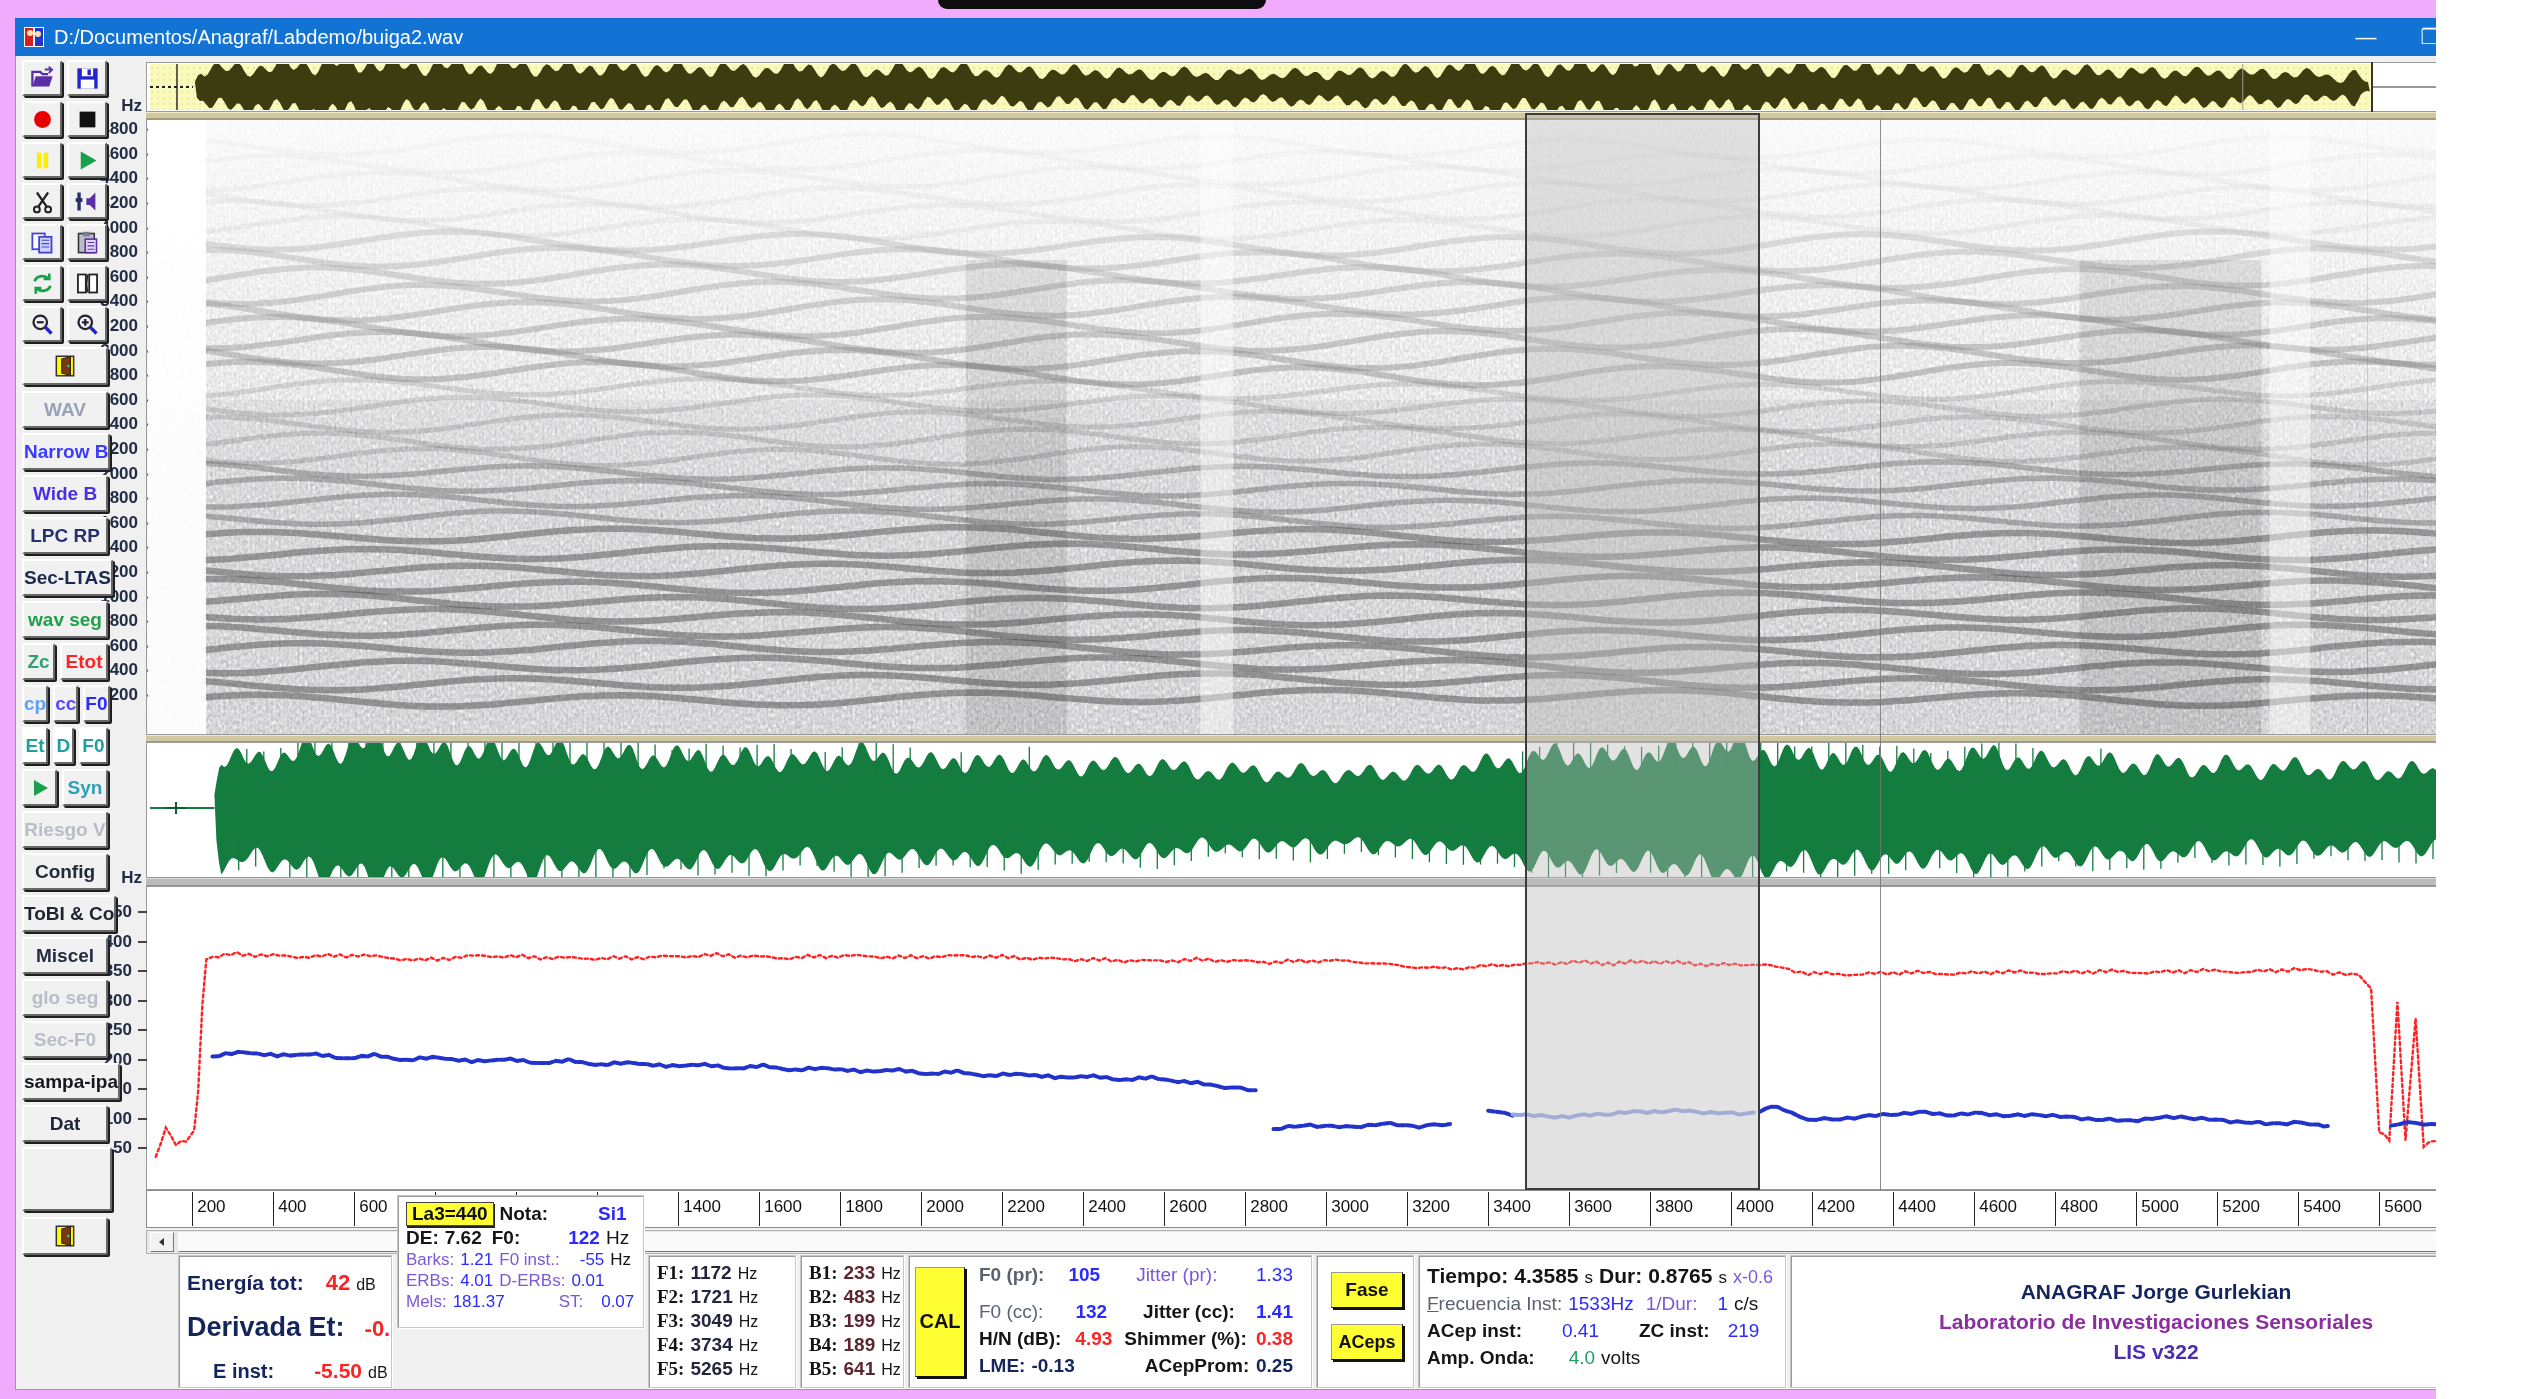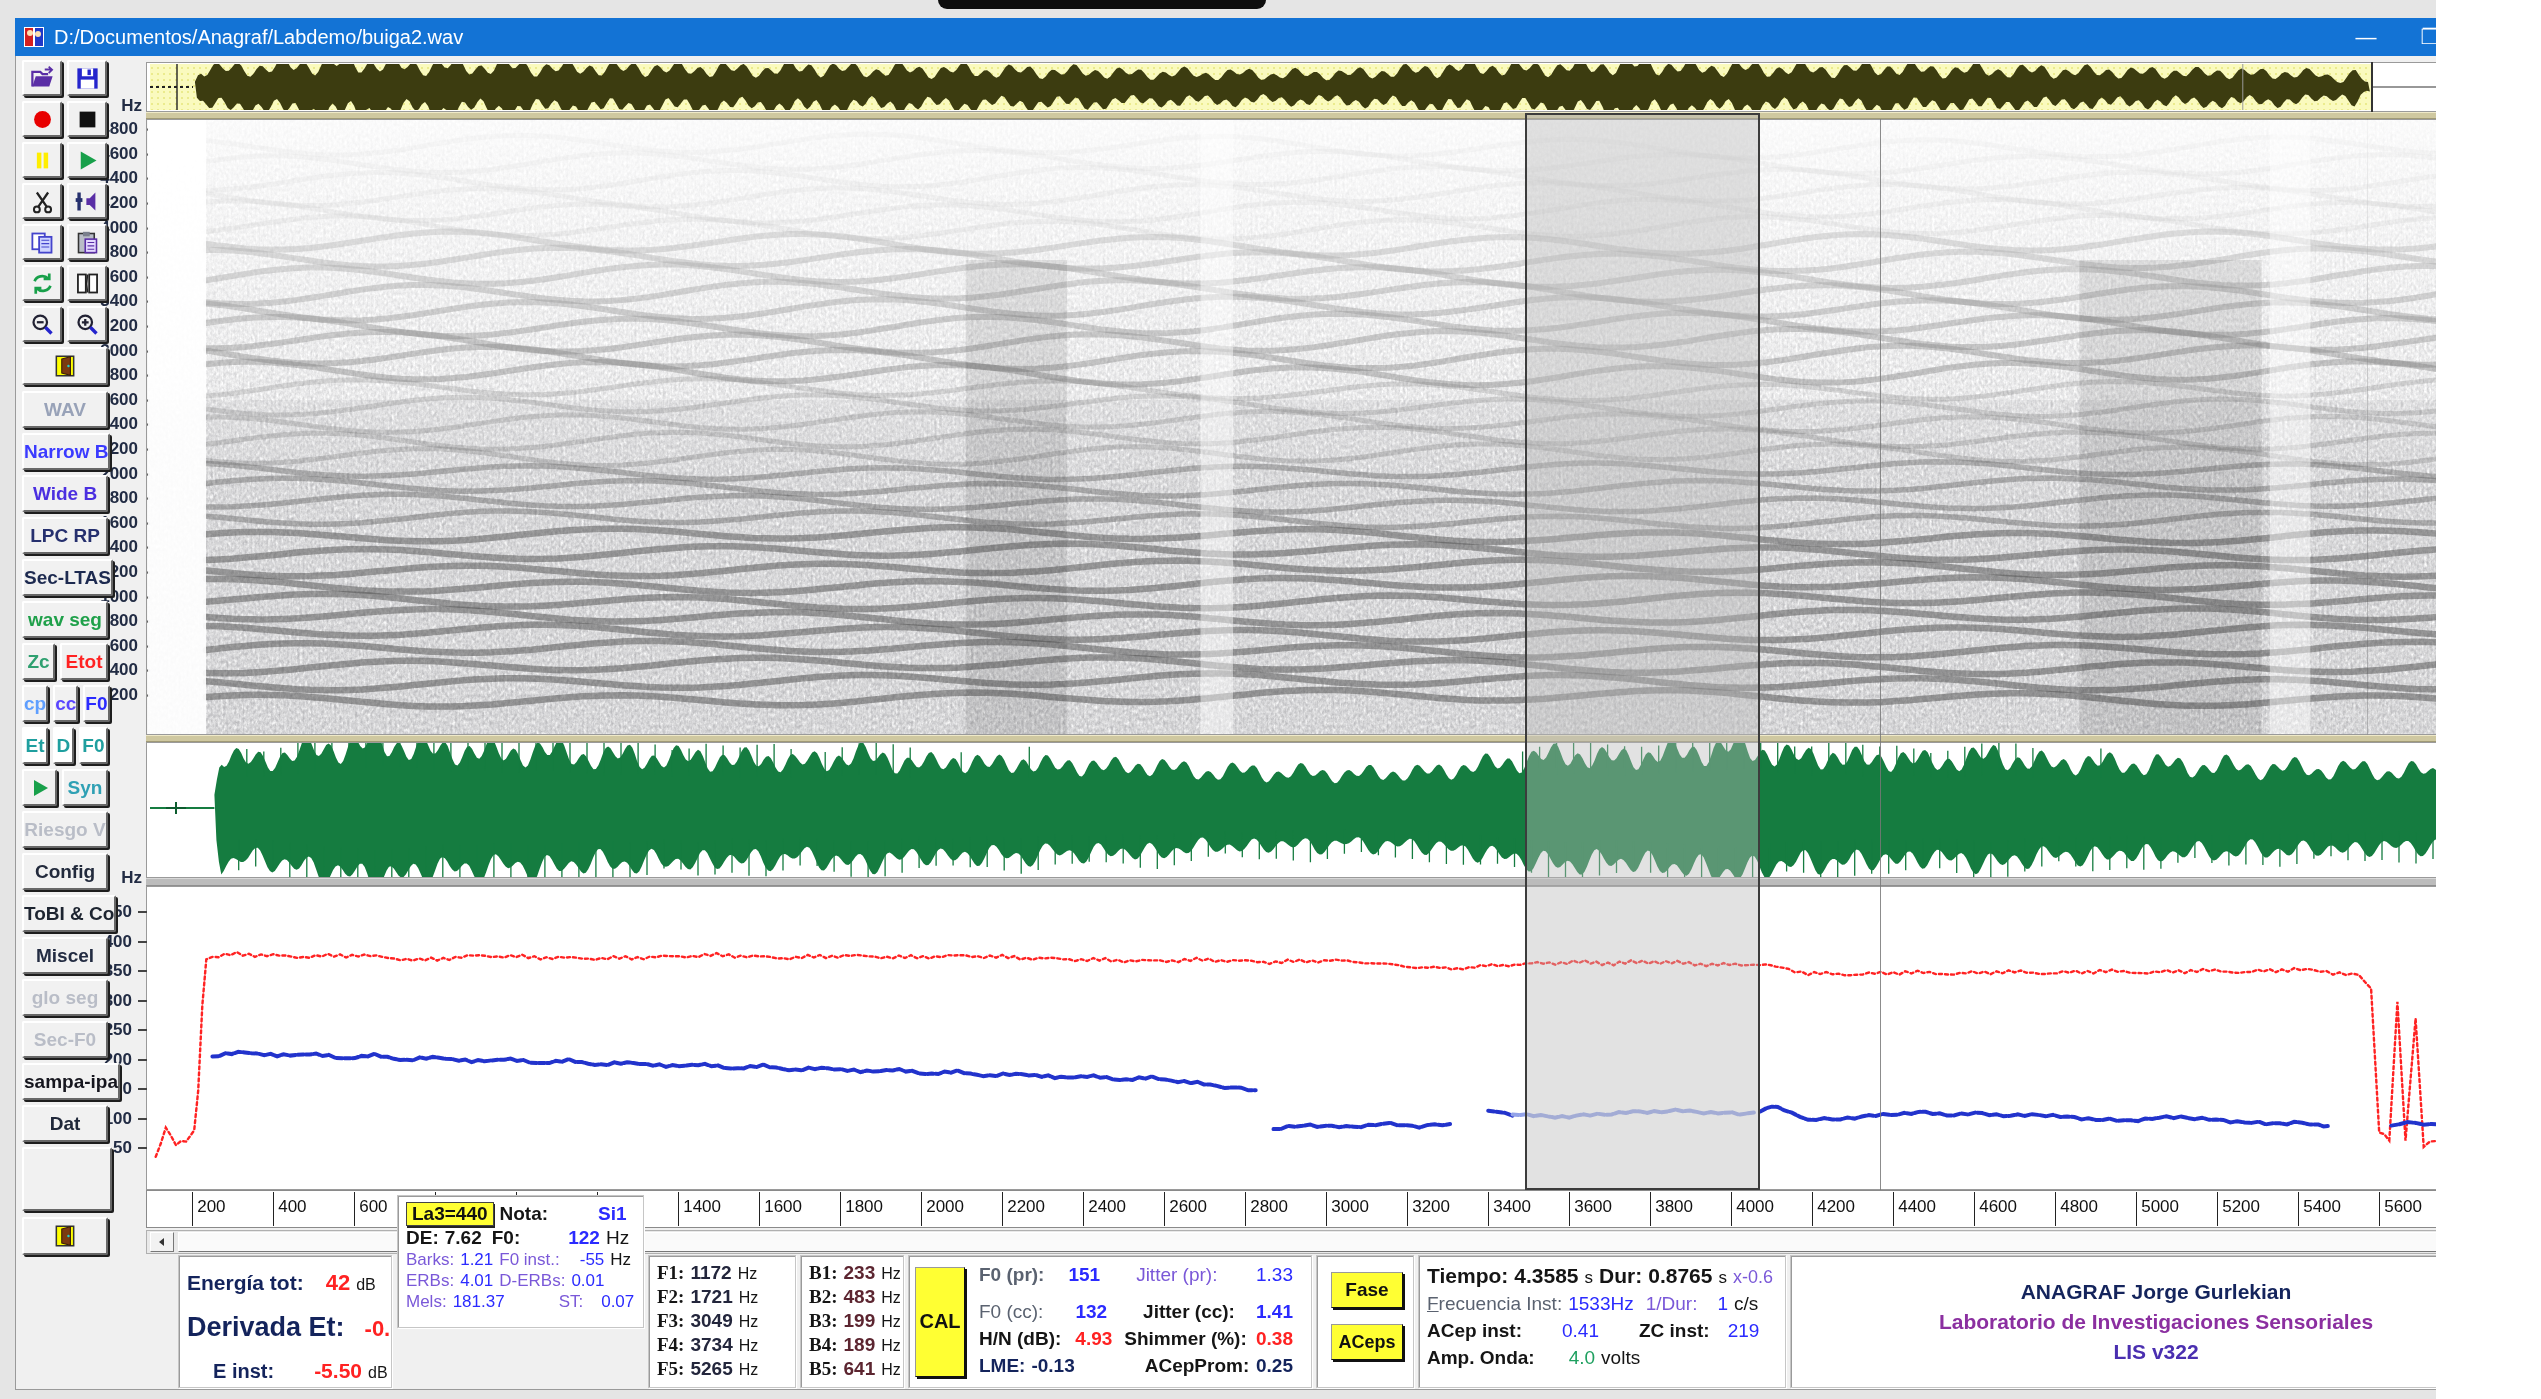--- a/index.html
+++ b/index.html
@@ -1,16 +1,16 @@
 <!DOCTYPE html>
 <html><head>
 <meta charset="utf-8">
 <style>
   html,body{margin:0;padding:0;background:#fff;}
-  .screen{position:relative;width:2436px;height:1399px;background:#e5e5e5;font-family:"Liberation Sans",sans-serif;overflow:hidden;}
+  .screen{position:relative;width:2436px;height:1399px;background:#f0abfc;font-family:"Liberation Sans",sans-serif;overflow:hidden;}
   .notch{position:absolute;left:938px;top:0;width:328px;height:9px;background:#0d0d0d;border-radius:0 0 9px 9px;}
   .window{position:absolute;left:15px;top:18px;width:2511px;height:1372px;background:#f0f0f0;border:1px solid #9a9a9a;box-sizing:border-box;}
   
   .titlebar{position:absolute;left:15px;top:18px;width:2511px;height:38px;background:#1373d5;display:flex;align-items:center;z-index:30;}
   .appicon{width:24px;height:24px;margin-left:7px;flex:0 0 auto;}
   .title{color:#fff;font-size:20px;margin-left:8px;white-space:nowrap;}
   .winbtns{margin-left:auto;display:flex;height:100%;}
   .winbtn{width:64px;height:100%;display:flex;align-items:center;justify-content:center;color:#fff;font-size:21px;}
   
   #toolbar{position:absolute;left:22px;top:60px;width:86px;z-index:20;}
@@ -623,21 +623,21 @@
         <span class="c-black" style="font-size: 16px;">Hz</span>
       </div>
     </div>
   <div class="sp" id="p5" style="left:908px;top:1255px;width:404px;height:133px;display:flex;">
       <div style="display: flex; align-items: center; padding: 10px 6px;">
         <div class="ybtn" style="width: 48px; height: 108px; font-size: 20px;">CAL</div>
       </div>
       <div style="flex: 1 1 0%; padding-right: 4px;">
         <div class="srow" style="margin-top: 8px;">
           <span class="c-gray b">F0 (pr):</span>
-          <span class="c-blue b" style="margin-left: 18px;">151</span>
+          <span class="c-blue b" style="margin-left: 18px;">105</span>
           <span class="c-purple" style="margin-left: 30px;">Jitter (pr):</span>
           <span class="c-blue" style="margin-left: auto;">1.33</span>
         </div>
         <div class="srow" style="margin-top: 15px;">
           <span class="c-gray">F0 (cc):</span>
           <span class="c-blue b" style="margin-left: 26px;">132</span>
           <span class="c-black b" style="margin-left: 30px;">Jitter (cc):</span>
           <span class="c-blue b" style="margin-left: auto;">1.41</span>
         </div>
         <div class="srow" style="margin-top: 5px;">

